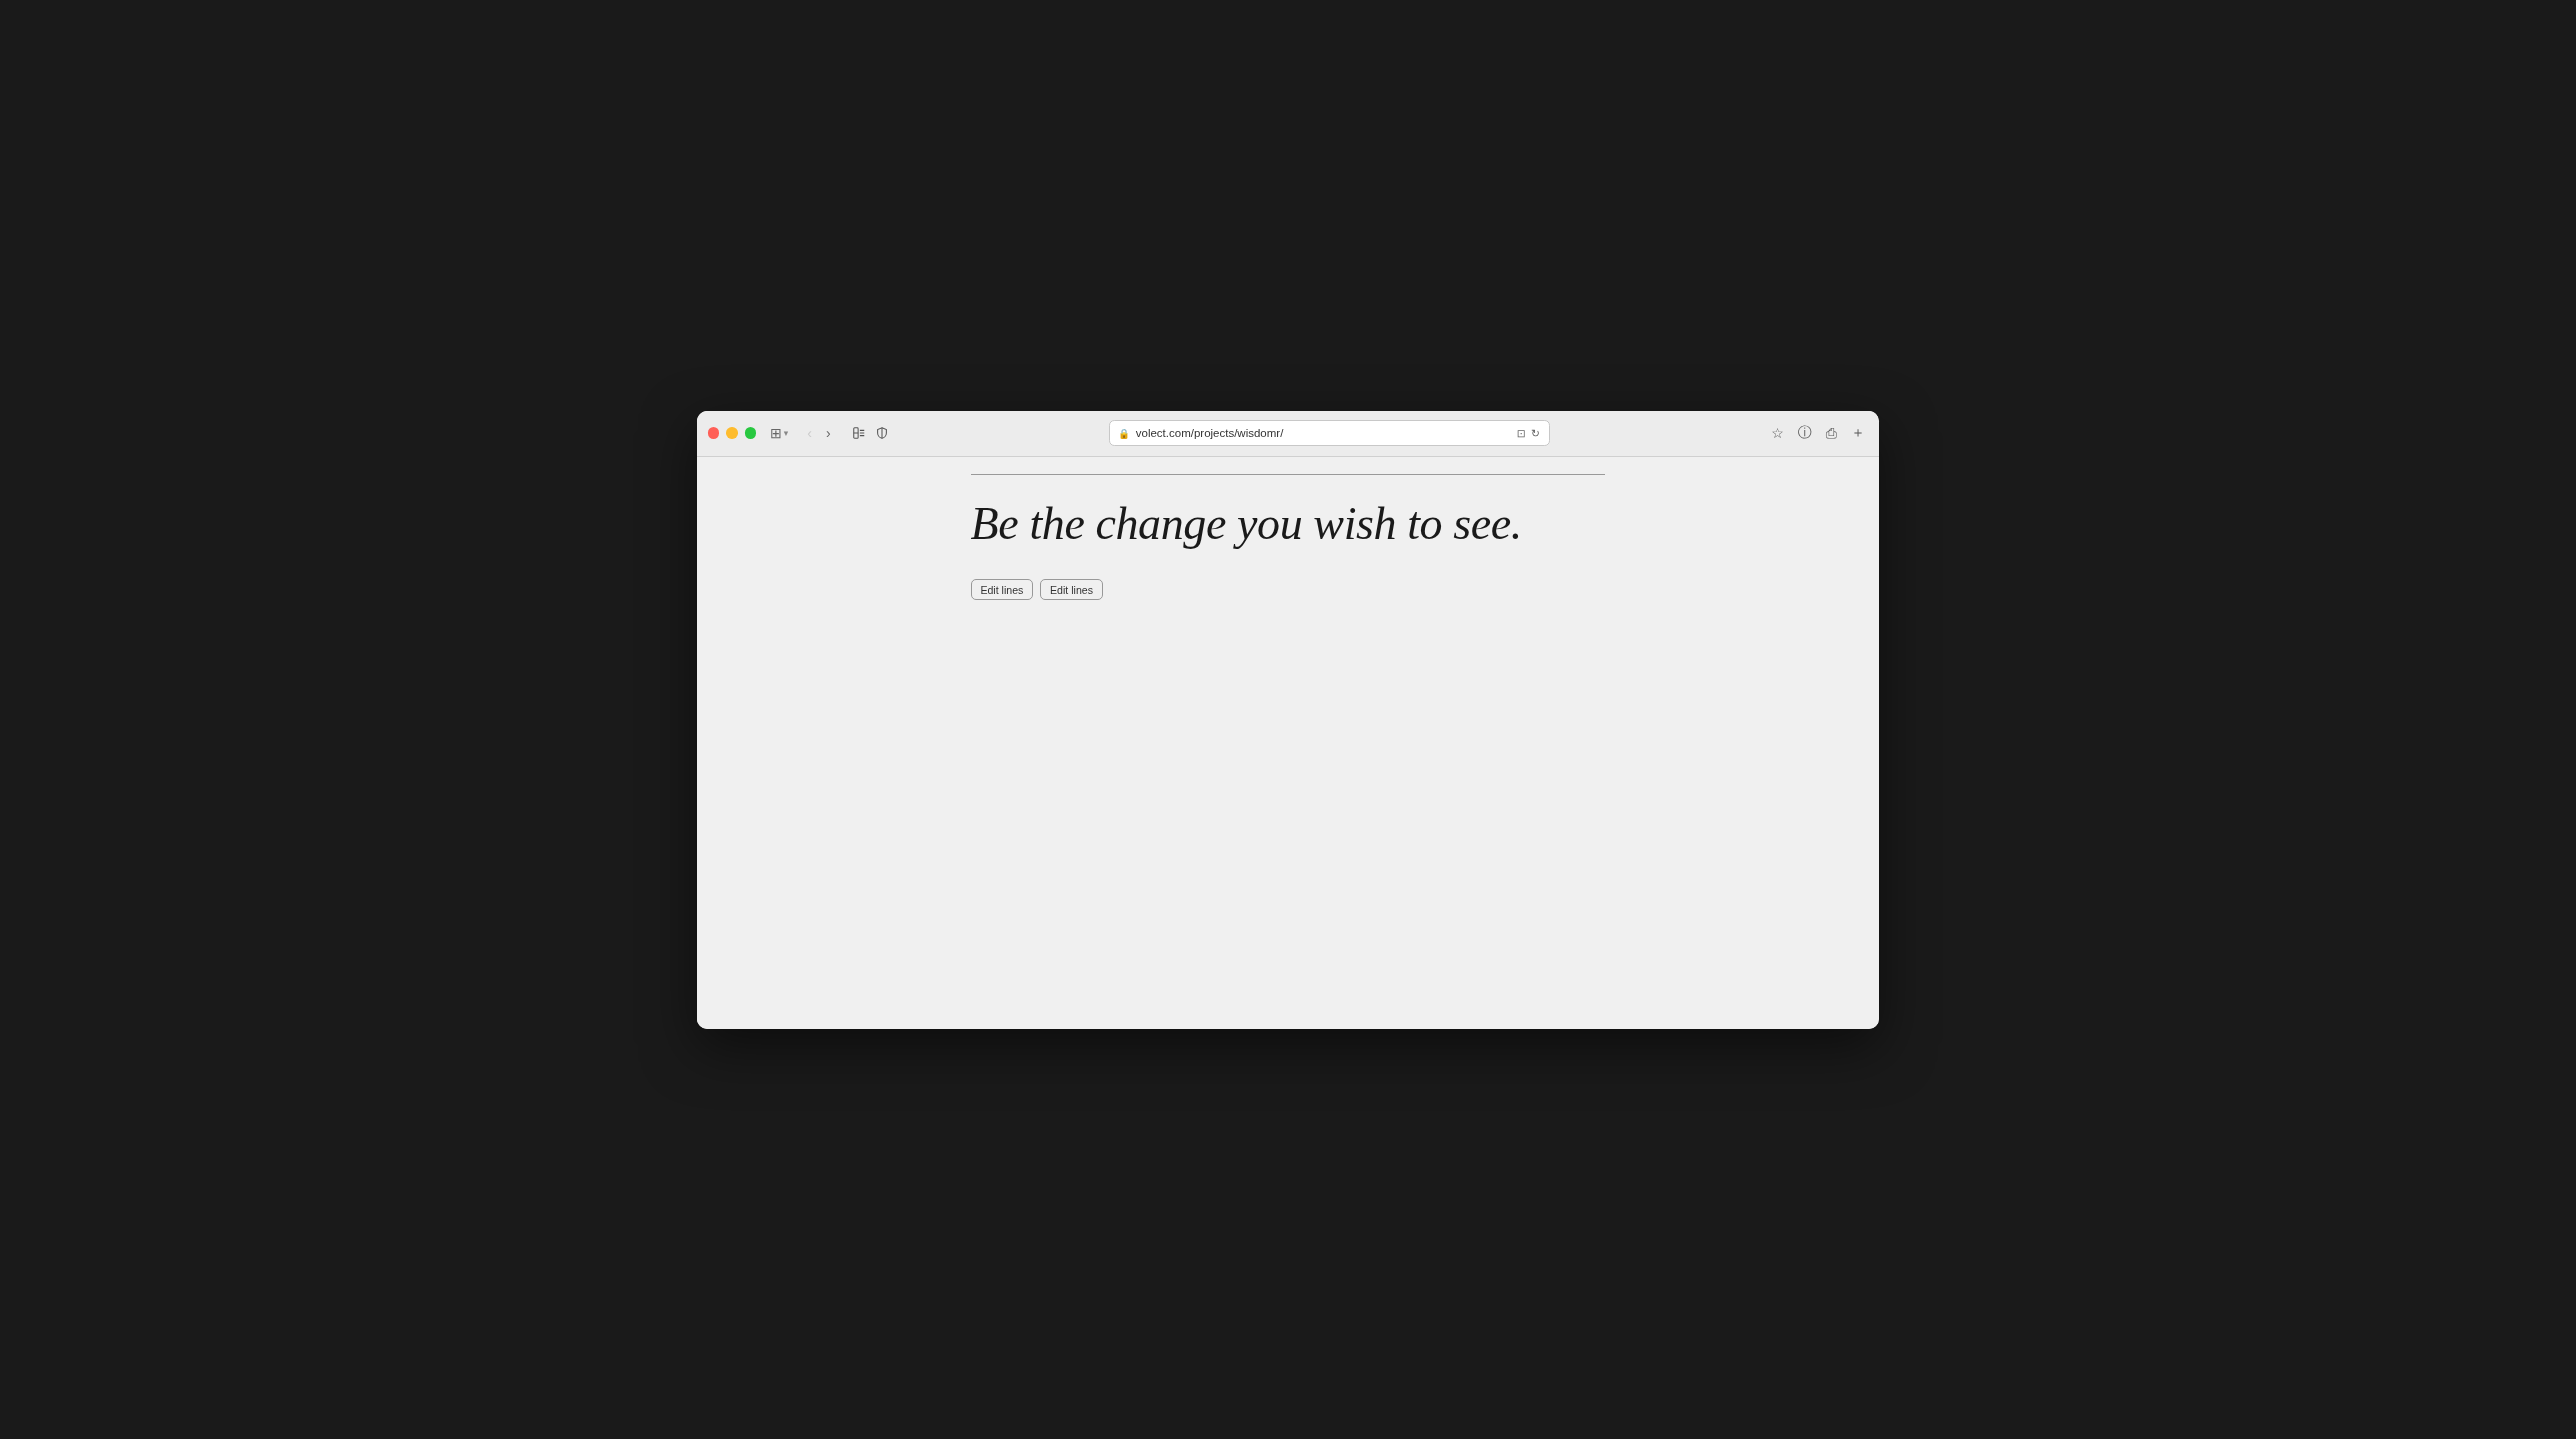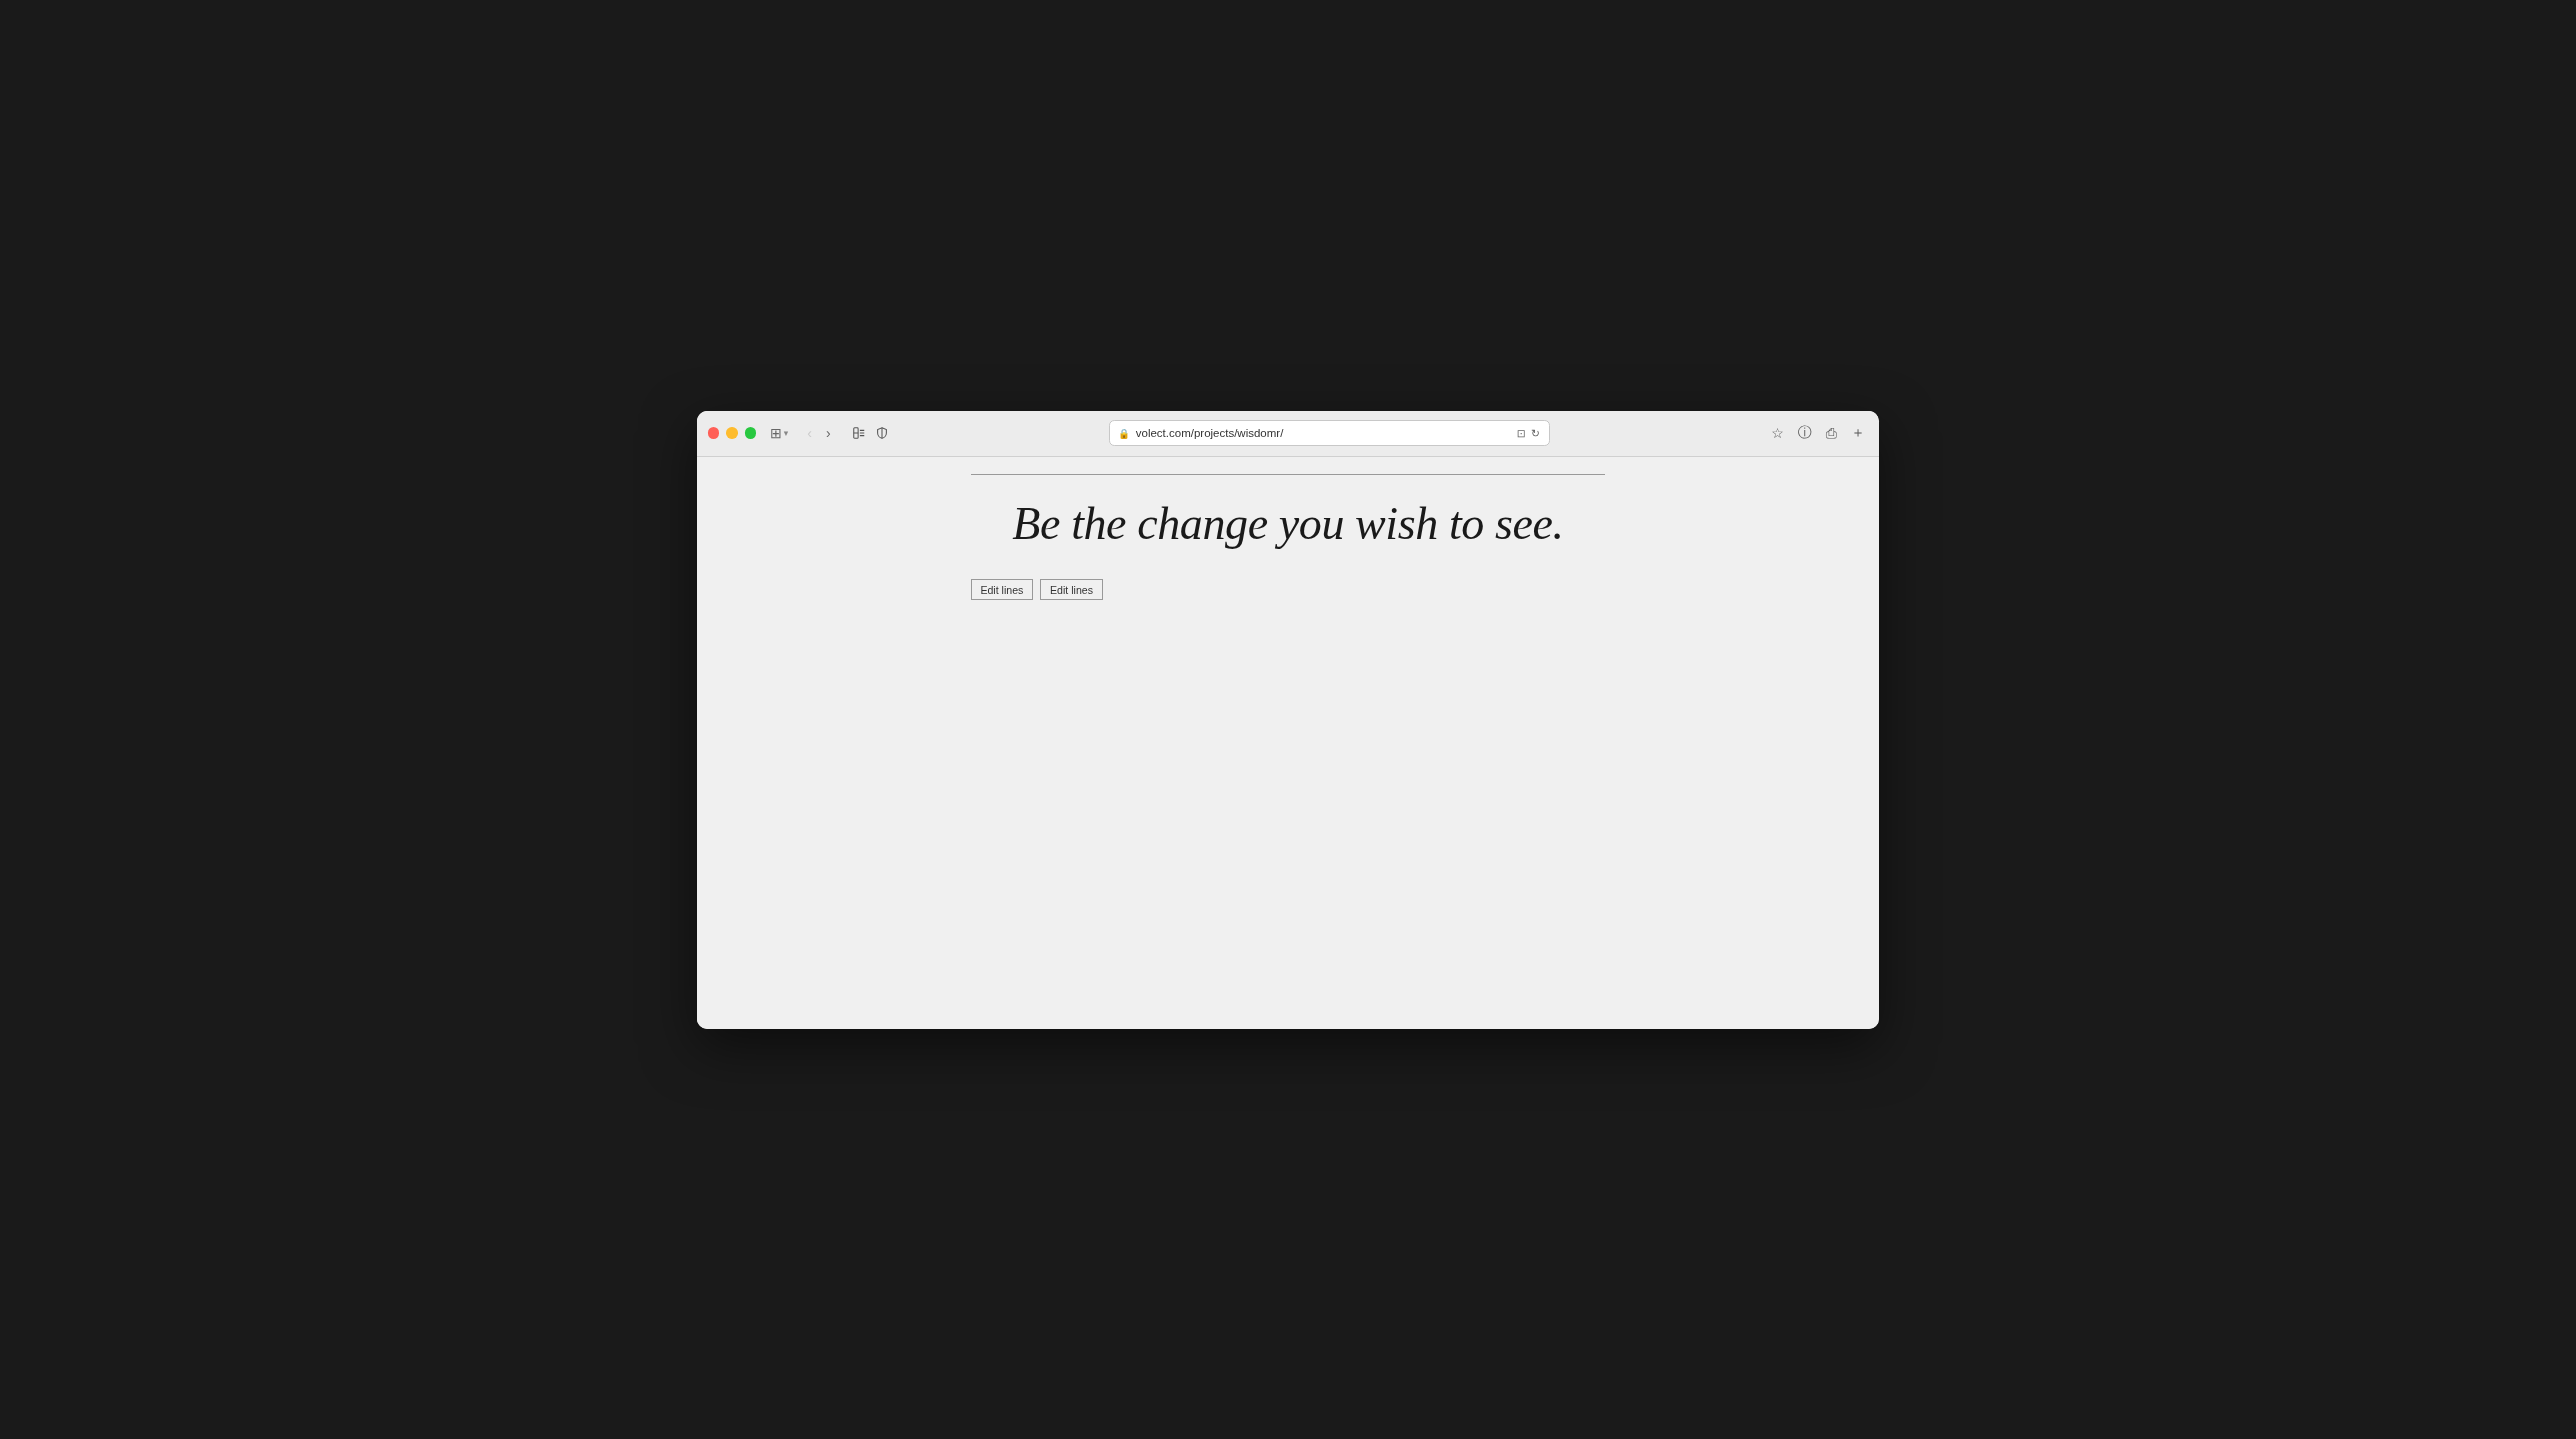--- a/index.html
+++ b/index.html
@@ -218,33 +218,32 @@
     }
 
     .quote-text {
       font-family: Georgia, 'Times New Roman', serif;
       font-style: italic;
       font-size: 46px;
       line-height: 1.2;
       color: #1a1a1a;
       margin-bottom: 28px;
       letter-spacing: -0.4px;
-      text-align: center;
     }
 
     .button-row {
       display: flex;
       gap: 7px;
       align-items: center;
     }
 
     .action-btn {
       background: none;
       border: 0.9px solid #999;
-      border-radius: 0;
+      border-radius: 5px;
       padding: 3.5px 8.8px;
       font-size: 10.6px;
       color: #333;
       cursor: pointer;
       font-family: -apple-system, BlinkMacSystemFont, 'Helvetica Neue', sans-serif;
     }
   </style>
 </head>
 <body>
 

